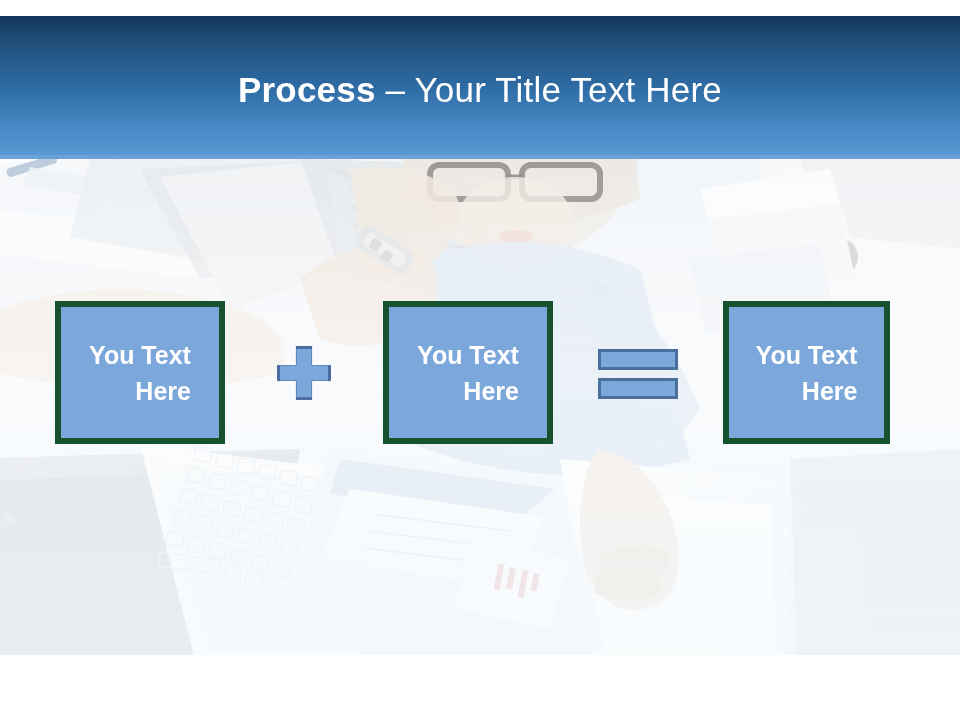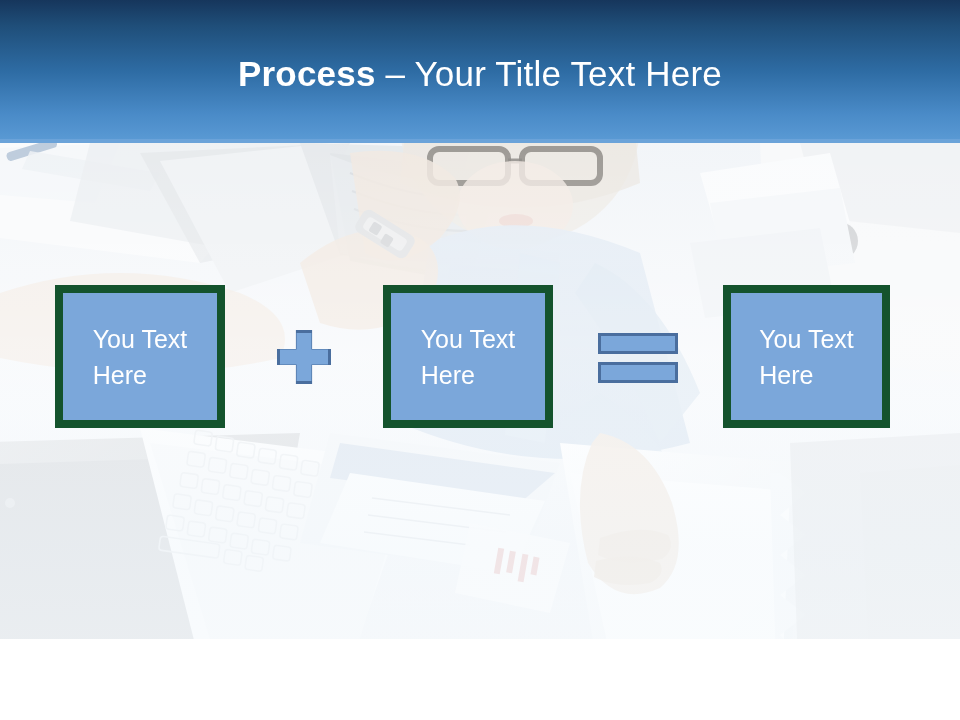--- a/index.html
+++ b/index.html
@@ -11,20 +11,21 @@
   body {
     font-family: "Liberation Sans", sans-serif;
   }
 
   #slide {
     position: relative;
     width: 960px;
     height: 639px;
     overflow: hidden;
     background: #0f172a;
+    margin-top: 16px;
   }
 
   
   .photo {
     position: absolute;
     left: 0;
     top: 143px;
     width: 960px;
     height: 577px;
     overflow: hidden;
@@ -76,29 +77,29 @@
     white-space: nowrap;
   }
   .header-title .strong { font-weight: bold; }
   .header-title .light  { font-weight: normal; }
 
   
   .pbox {
     position: absolute;
     box-sizing: border-box;
     background: #7ba7da;
-    border: 8px solid #14532d;
+    border: 6px solid #14532d;
     display: flex;
     align-items: center;
     justify-content: center;
     color: #ffffff;
     font-size: 25px;
     line-height: 36px;
-    text-align: left;
-    font-weight: normal;
+    text-align: right;
+    font-weight: bold;
   }
   .pbox .txt { display: block; padding: 0 14px; }
 
   #box1 { left: 55px;  top: 285px; width: 170px; height: 143px; }
   #box2 { left: 383px; top: 285px; width: 170px; height: 143px; }
   #box3 { left: 723px; top: 285px; width: 167px; height: 143px; }
 
   
   .op-plus {
     position: absolute;

